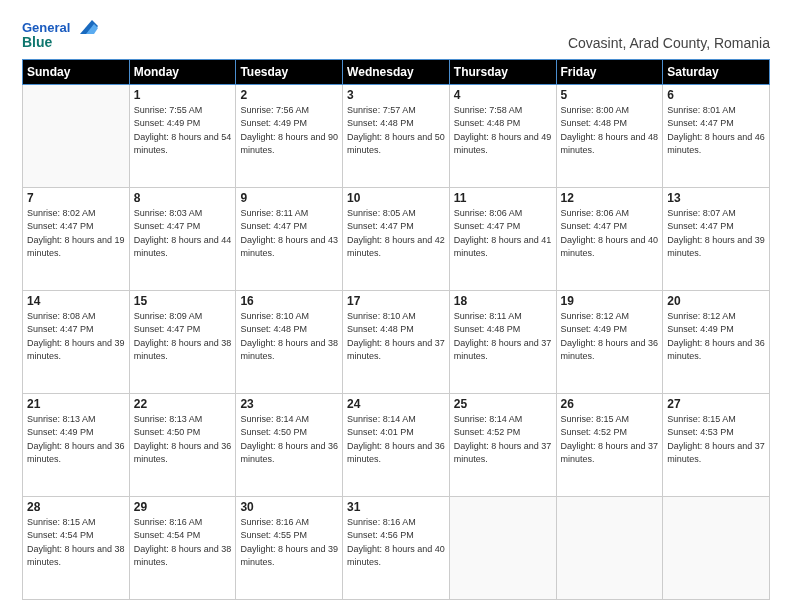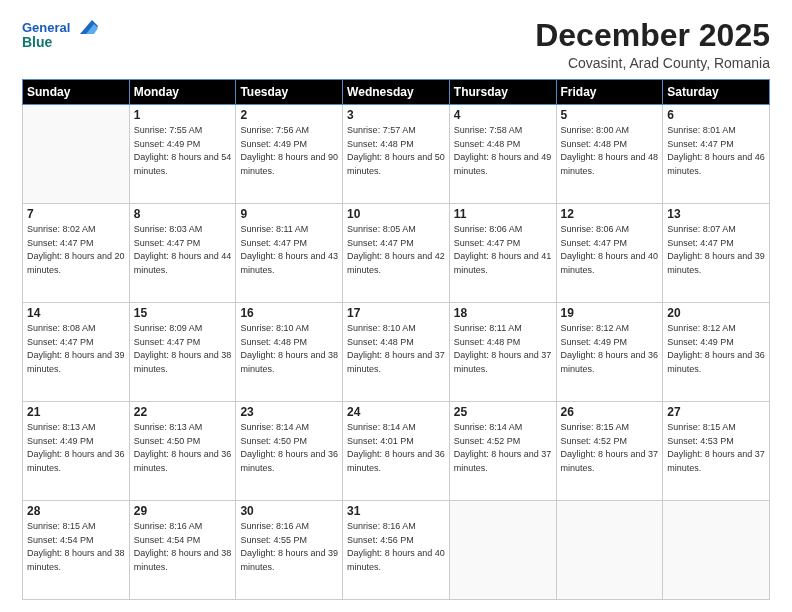--- a/index.html
+++ b/index.html
@@ -13,21 +13,21 @@
     .page {
       width: 792px;
       height: 612px;
       padding: 18px 22px 12px 22px;
       display: flex;
       flex-direction: column;
     }
     .header {
       display: flex;
       justify-content: space-between;
-      align-items: flex-start;
+      align-items: flex-end;
       margin-bottom: 8px;
     }
     .logo {
       display: flex;
       align-items: center;
       gap: 0;
     }
     .logo-text {
       font-size: 13px;
       font-weight: bold;
@@ -105,21 +105,20 @@
           </span>
           <svg width="26" height="22" viewBox="0 0 26 22" style="margin-left:2px; margin-top:-2px;">
             <polygon points="8,18 20,4 26,10 20,18" fill="#1a6abf"></polygon>
             <polygon points="14,18 22,8 26,12 22,18" fill="#5aabf0"></polygon>
           </svg>
         </div>
         <span class="logo-text" style="color:#0f766e; font-size:14px; margin-top:-4px;">Blue</span>
       </div>
     </div>
     <div class="title-block">
-      <div class="month-title">December 2025</div>
       <div class="subtitle">Covasint, Arad County, Romania</div>
     </div>
   </div>
 
   <table class="calendar">
     <thead>
       <tr>
         <th>Sunday</th>
         <th>Monday</th>
         <th>Tuesday</th>
@@ -180,21 +179,21 @@
           <div>Daylight: 8 hours and 46 minutes.</div>
         </div>
       </td>
         </tr>
         <tr>
           <td>
         <span class="day-num">7</span>
         <div class="day-info">
           <div>Sunrise: 8:02 AM</div>
           <div>Sunset: 4:47 PM</div>
-          <div>Daylight: 8 hours and 20 minutes.</div>
+          <div>Daylight: 8 hours and 19 minutes.</div>
         </div>
       </td>
           <td>
         <span class="day-num">8</span>
         <div class="day-info">
           <div>Sunrise: 8:03 AM</div>
           <div>Sunset: 4:47 PM</div>
           <div>Daylight: 8 hours and 44 minutes.</div>
         </div>
       </td>

